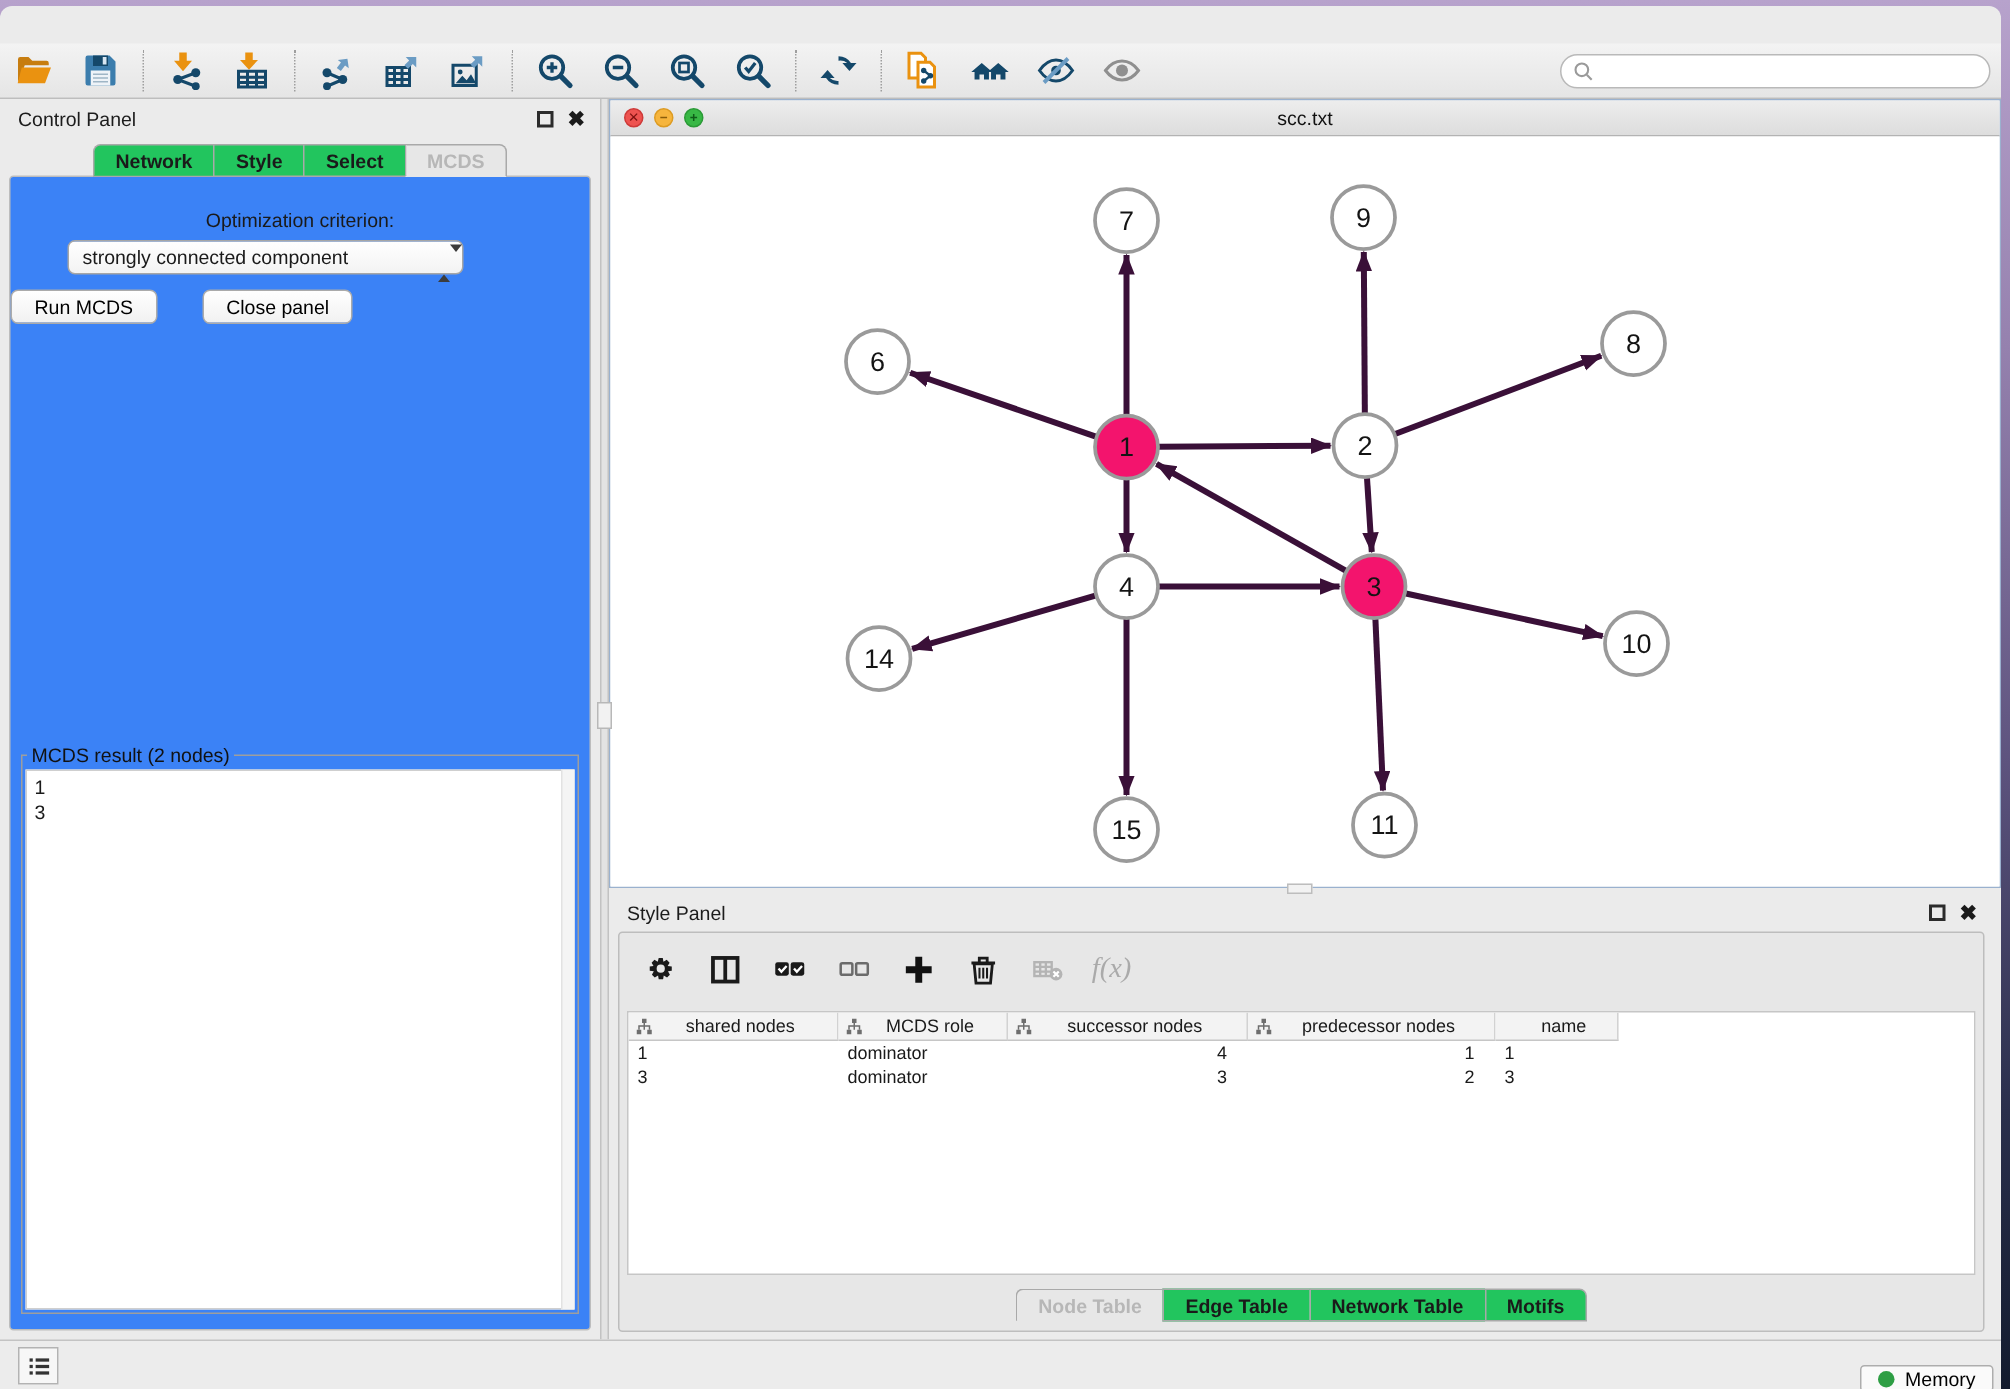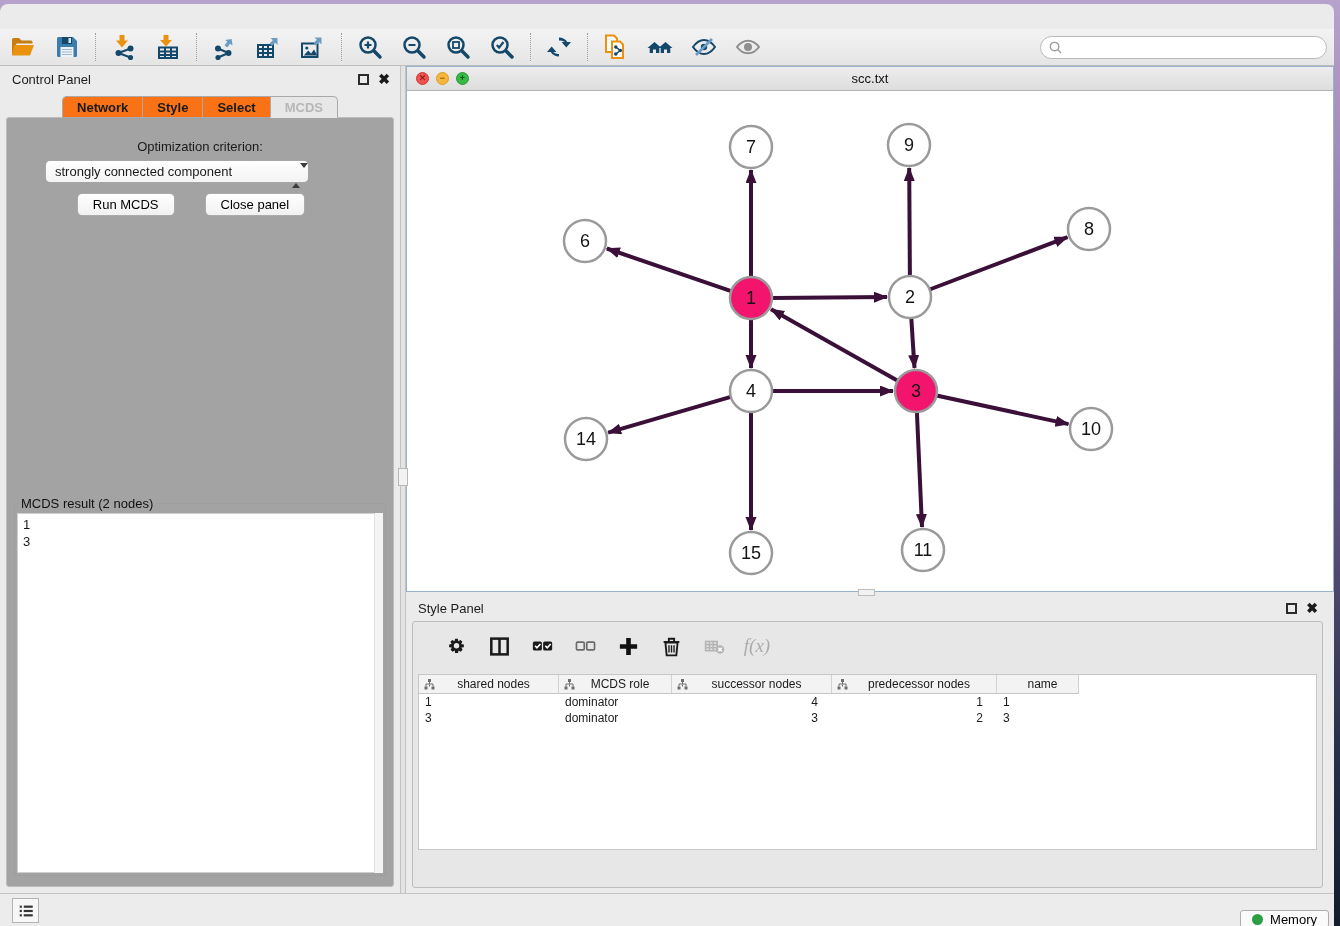--- a/index.html
+++ b/index.html
@@ -39,38 +39,38 @@
   
   .control-panel { position:absolute; left:0; top:0; width:400px; bottom:0; background:#ebebeb; }
   .cp-header { position:relative; height:28px; }
   .panel-title { position:absolute; left:12px; top:0; line-height:28px; font-size:13px; color:#1c1c1c; }
   .panel-btns { position:absolute; right:10px; top:6px; display:flex; gap:9px; align-items:center; }
   .float-btn { width:11px; height:11px; border:2px solid #2b2b2b; background:none; cursor:pointer; }
   .close-btn { border:none; background:none; font-size:14px; font-weight:bold; color:#1a1a1a;
                line-height:14px; cursor:pointer; }
   .tabs-row { position:absolute; left:0; right:0; display:flex; justify-content:center; z-index:3; }
   .cp-tabs { top:30px; }
-  .tab { height:22px; background:#f97316; border:1px solid #a9a9a9; border-right-width:0;
+  .tab { height:22px; background:#22c55e; border:1px solid #a9a9a9; border-right-width:0;
          padding:0 14px; font-size:13px; font-weight:bold; color:#1a1a1a; cursor:pointer; }
   .tab:first-child { border-radius:5px 0 0 0; }
   .tab:last-child { border-right-width:1px; border-radius:0 5px 0 0; }
   .tab.selected { background:#e7e7e7; color:#b7b7b7; border-bottom-color:#e7e7e7; }
   .cp-body { position:absolute; left:6px; right:6px; top:51px; bottom:6px;
-             background:#a3a3a3; border:1px solid #bdbdbd; border-radius:3px; z-index:1; }
+             background:#3b82f6; border:1px solid #bdbdbd; border-radius:3px; z-index:1; }
   .opt-label { position:absolute; top:21px; left:0; right:0; text-align:center; font-size:13px; }
   .criterion-select { position:absolute; top:42px; left:38px; width:264px; height:23px;
                       background:linear-gradient(#fff,#f3f3f3); border:1px solid #a6a6a6;
                       border-radius:5px; font-size:13px; padding-left:9px; line-height:21px;
                       cursor:pointer; }
   .stepper { position:absolute; right:7px; top:4px; width:9px; }
   .stepper .up { width:0; height:0; border-left:4.5px solid transparent; border-right:4.5px solid transparent;
                  border-bottom:5px solid #3c3c3c; margin-bottom:3px; }
   .stepper .dn { width:0; height:0; border-left:4.5px solid transparent; border-right:4.5px solid transparent;
                  border-top:5px solid #3c3c3c; }
-  .cp-buttons { position:absolute; top:75px; left:0; right:18px; display:flex; justify-content:center; gap:30px; }
+  .cp-buttons { position:absolute; top:75px; left:0; right:18px; display:flex; justify-content:flex-start; gap:30px; }
   .push-btn { height:23px; padding:0 15px; background:linear-gradient(#fff,#f1f1f1);
               border:1px solid #ababab; border-radius:5px; font-size:13px; cursor:pointer; }
   .result-box { position:absolute; left:7px; right:7px; top:378px; bottom:10px;
                 border:1px solid #9e9e9e; }
   .result-box legend { font-size:13px; padding:0 3px; margin-left:3px; color:#111; }
   .result-area { position:absolute; left:2px; right:2px; top:2px; bottom:2px; background:#fff;
                  border:1px solid #cfcfcf; font-size:13px; line-height:17px; padding:2px 5px;
                  overflow:hidden; }
   .result-scroll { position:absolute; right:2px; top:2px; bottom:2px; width:9px;
                    background:#f4f4f4; border-left:1px solid #e2e2e2; }
@@ -96,21 +96,21 @@
   .net-canvas { position:absolute; left:0; top:24px; right:0; bottom:0; background:#fff; }
   .net-canvas svg { position:absolute; left:0; top:0; }
   .h-grabber { position:absolute; left:858px; top:523px; width:17px; height:7px;
                background:#f2f2f2; border:1px solid #bdbdbd; z-index:2; }
 
   
   .table-panel { position:absolute; left:406px; top:529px; right:6px; bottom:2px; }
   .tp-header { position:relative; height:26px; }
   .tp-body { position:absolute; left:6px; right:5px; top:26px; bottom:3px;
              background:#e7e7e7; border:1px solid #bdbdbd; border-radius:3px; }
-  .tp-toolbar { position:absolute; top:0; left:16px; right:0; height:48px; display:flex;
+  .tp-toolbar { position:absolute; top:0; left:0; right:0; height:48px; display:flex;
                 align-items:center; padding-left:14px; gap:17px; }
   .tp-btn { background:none; border:none; width:26px; height:26px; display:flex;
             align-items:center; justify-content:center; cursor:pointer; }
   .tp-btn svg { width:21px; height:21px; }
   .tp-btn.disabled { cursor:default; }
   .fx-label { font-family:"Liberation Serif","DejaVu Serif",serif; font-style:italic;
               font-size:19px; color:#aaa; }
   .tp-table { position:absolute; left:5px; right:5px; top:52px; bottom:37px;
               background:#fff; border:1px solid #c6c6c6; overflow:hidden; }
   .thead { display:flex; height:19px; }
@@ -530,20 +530,26 @@
               </div>
               <div class="trow">
                 <div class="td" style="width: 140px; text-align: left; padding: 0px 4px 0px 6px;">3</div>
                 <div class="td" style="width: 113px; text-align: left; padding: 0px 4px 0px 6px;">dominator</div>
                 <div class="td" style="width: 160px; text-align: right; padding: 0px 14px 0px 4px;">3</div>
                 <div class="td" style="width: 165px; text-align: right; padding: 0px 14px 0px 4px;">2</div>
                 <div class="td" style="width: 82px; text-align: left; padding: 0px 4px 0px 6px;">3</div>
               </div>
             </div>
         </div>
+        <div class="tabs-row tp-tabs" style="position:absolute;left:0;right:0;">
+            <button class="tab selected">Node Table</button>
+            <button class="tab">Edge Table</button>
+            <button class="tab">Network Table</button>
+            <button class="tab">Motifs</button>
+          </div>
       </div>
     </div>
 
   </div>
 
   <div class="statusbar">
     <button class="list-btn">
       <svg viewBox="0 0 20 20" width="18" height="18">
           <g fill="#333">
             <rect x="3" y="4" width="2.4" height="2.4"></rect>

